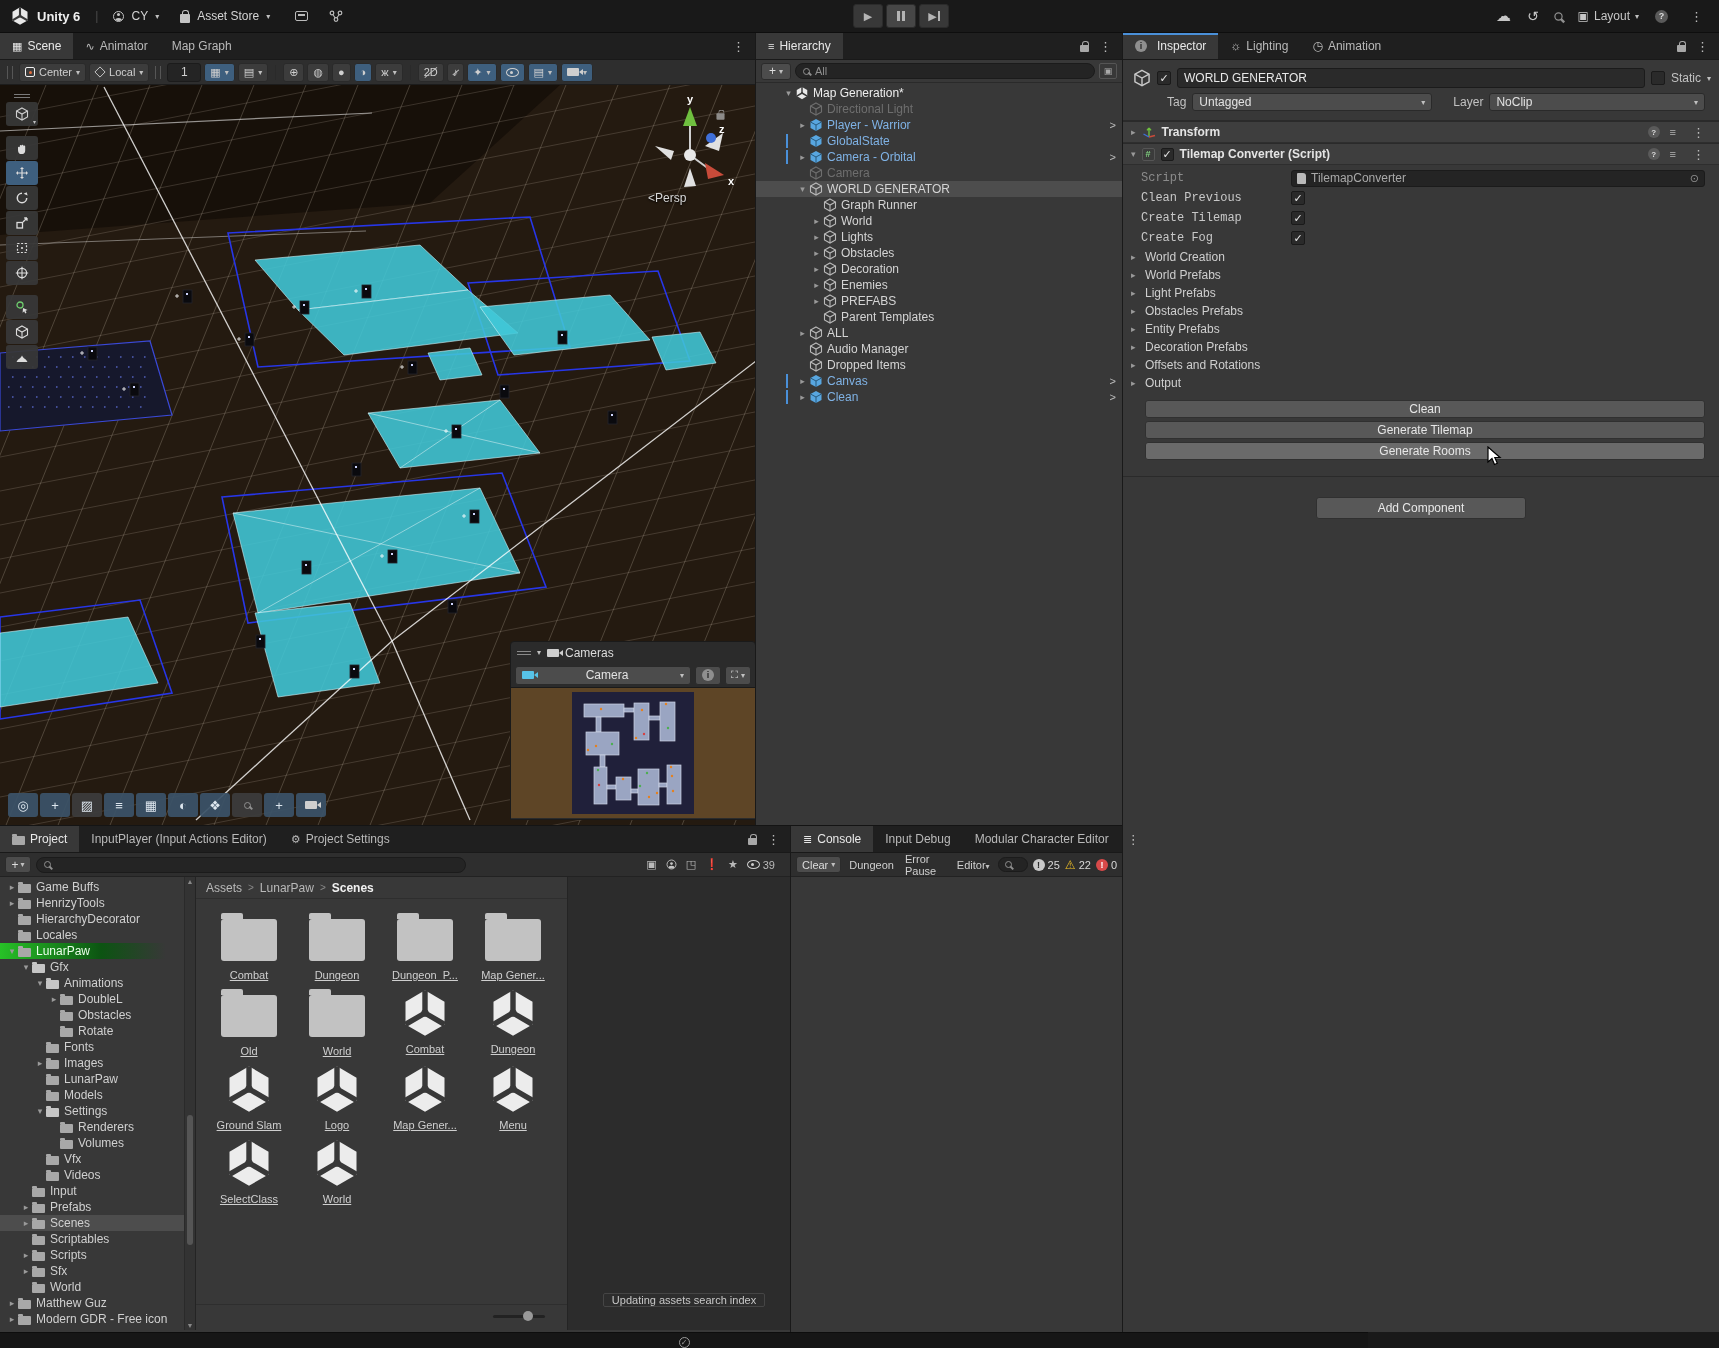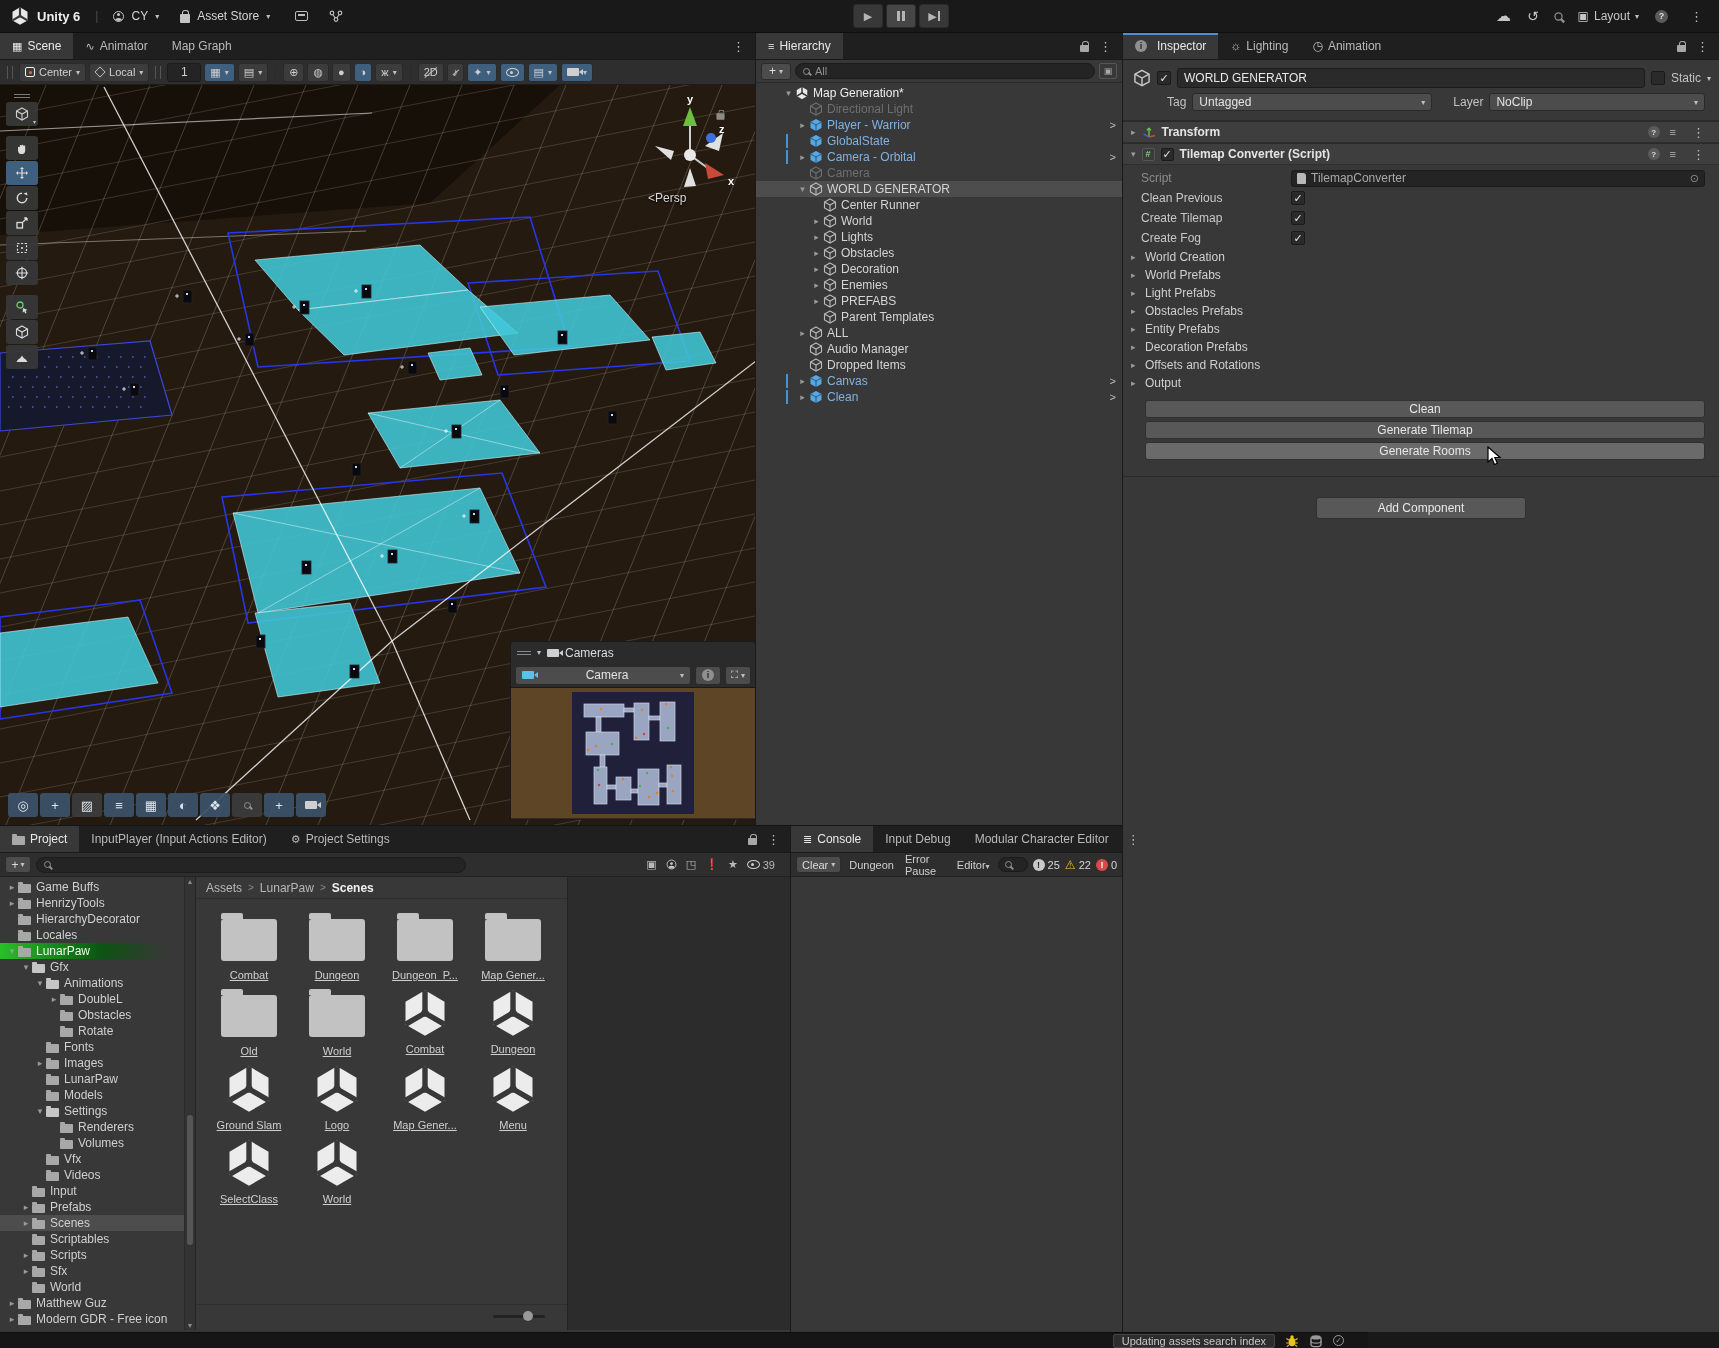--- a/index.html
+++ b/index.html
@@ -127,21 +127,21 @@
   #obj-name-field { flex:1; height:20px; padding:0 6px; background:#2a2a2a; color:#e8e8e8; }
   .chk { width:14px; height:14px; background:#2a2a2a; border:1px solid #1a1a1a; border-radius:2px; color:#e8e8e8; font-size:11px; display:flex; align-items:center; justify-content:center; flex:0 0 auto; }
   #insp-row2 { display:flex; align-items:center; gap:6px; height:24px; padding-left:34px; }
   .dropdown { height:18px; background:#4c4c4c; border:1px solid #2a2a2a; border-radius:3px; display:flex; align-items:center; padding:0 6px; gap:6px; color:#e2e2e2; }
   .dropdown .lbl { flex:1; }
   .insp-label { color:#c2c2c2; }
   .comp-header { height:22px; background:#3e3e3e; border-top:1px solid #2a2a2a; border-bottom:1px solid #2e2e2e; display:flex; align-items:center; gap:6px; padding:0 8px; }
   .comp-header .title { font-weight:bold; color:#e4e4e4; }
   .comp-header .right { margin-left:auto; display:flex; gap:10px; align-items:center; color:#b4b4b4; }
   .prop-row { height:20px; display:flex; align-items:center; padding-left:18px; }
-  .prop-row .plabel { width:150px; color:#c8c8c8; }
+  .prop-row .plabel { width:150px; color:#c8c8c8;font-family:Liberation Mono, monospace; }
   .prop-row.dim .plabel { color:#8b8b8b; }
   .obj-field { flex:1; margin-right:14px; height:17px; padding:0 5px; gap:5px; color:#a9a9a9; position:relative; }
   .obj-field .picker { margin-left:auto; color:#8f8f8f; font-size:11px; }
   .foldout { height:18px; display:flex; align-items:center; padding-left:8px; color:#cfcfcf; gap:4px; }
   .foldout .arr { color:#9a9a9a; font-size:9px; width:10px; }
   .action-btn { display:block; height:18px; margin:3px 14px 0 22px; background:#585858; border:1px solid #303030; border-radius:3px; color:#e6e6e6; text-align:center; line-height:17px; width:calc(100% - 36px); }
   .action-btn.hover { background:#6a6a6a; }
   #add-component { display:block; margin:20px auto 0; width:210px; height:22px; background:#585858; border:1px solid #303030; border-radius:3px; color:#e8e8e8; text-align:center; line-height:21px; }
   #insp-divider { height:1px; background:#2a2a2a; margin-top:16px; }
 
@@ -181,21 +181,21 @@
   #console-toolbar-row { font-size:11px; }
   #console-toolbar-row .flat { color:#cfcfcf; padding:0 3px; }
   #console-search { flex:1; height:15px; border-radius:8px; padding:0 6px; gap:4px; min-width:30px; }
   .cbadge { display:flex; align-items:center; gap:3px; color:#d8d8d8; font-size:11px; }
   .b-info { width:12px; height:12px; border-radius:50%; background:#c9c9c9; color:#2b2b2b; font-weight:bold; font-size:9px; display:flex; align-items:center; justify-content:center; }
   .b-warn { color:#f5c426; font-size:12px; }
   .b-err { width:12px; height:12px; border-radius:50%; background:#d84a4a; color:#fff; font-weight:bold; font-size:9px; display:flex; align-items:center; justify-content:center; }
   #console-body { flex:1; background:#383838; }
 
   
-  #status-bar { position:absolute; left:0; top:1332px; width:1368px; height:16px; background:#161616; display:flex; align-items:center; justify-content:flex-end; gap:10px; padding:0 24px; border-top:1px solid #0d0d0d; }
+  #status-bar { position:absolute; left:0; top:1332px; width:1368px; height:16px; background:#161616; display:flex; align-items:center; justify-content:flex-end; gap:10px; padding:0 12px; border-top:1px solid #0d0d0d;flex-direction:column; }
   #status-msg { background:#2d2d2d; border:1px solid #454545; border-radius:2px; color:#c8c8c8; font-size:11px; padding:0 8px; height:14px; line-height:13px; }
   .i-check { width:11px; height:11px; border:1.3px solid #9a9a9a; border-radius:50%; color:#9a9a9a; font-size:8px; display:flex; align-items:center; justify-content:center; }
 
   #mouse-cursor { position:absolute; left:1487px; top:446px; z-index:50; }
 </style>
 </head>
 <body>
 
 <svg width="0" height="0" style="position:absolute">
   <defs>
@@ -800,21 +800,21 @@
               <use href="#sym-cube"></use>
             </svg></span>
           <span class="lbl">WORLD GENERATOR</span>
         </div>
         <div class="hrow">
           <span class="indent" style="width: 54px;"></span>
           <span class="arr"></span>
           <span class="hicon"><svg width="14" height="14">
               <use href="#sym-cube"></use>
             </svg></span>
-          <span class="lbl">Center Runner</span>
+          <span class="lbl">Graph Runner</span>
         </div>
         <div class="hrow">
           <span class="indent" style="width: 54px;"></span>
           <span class="arr">▸</span>
           <span class="hicon"><svg width="14" height="14">
               <use href="#sym-cube"></use>
             </svg></span>
           <span class="lbl">World</span>
         </div>
         <div class="hrow">

